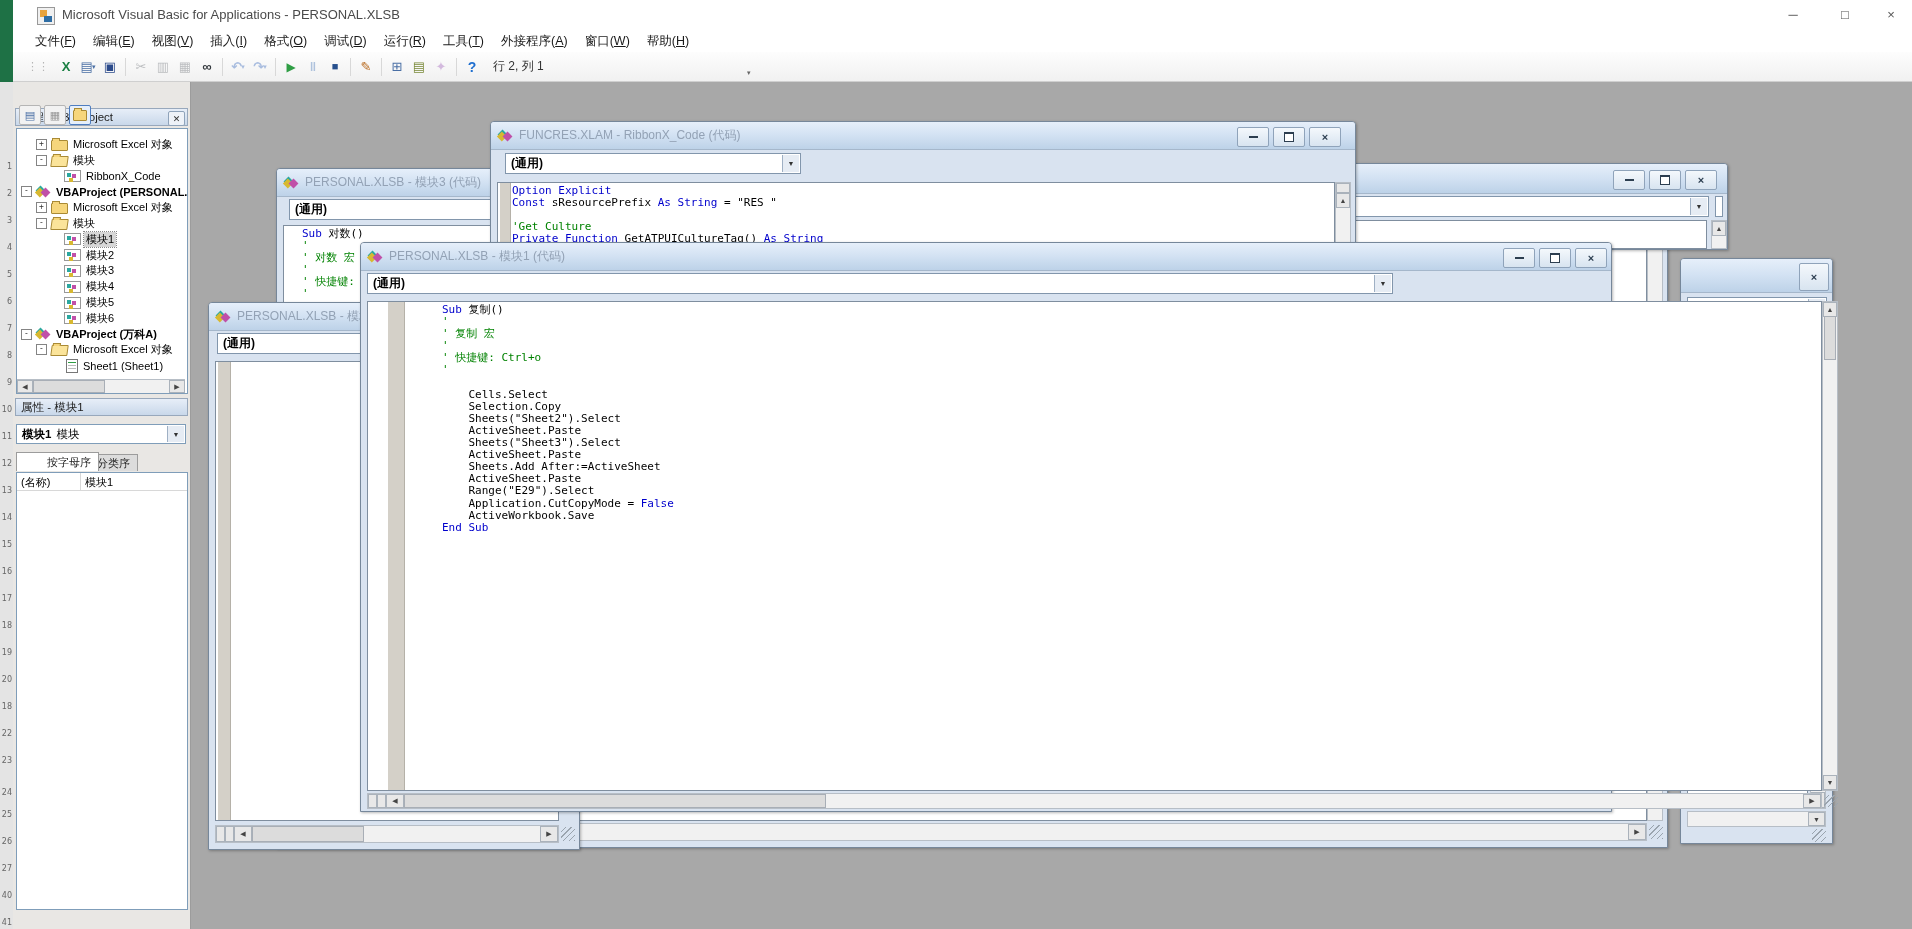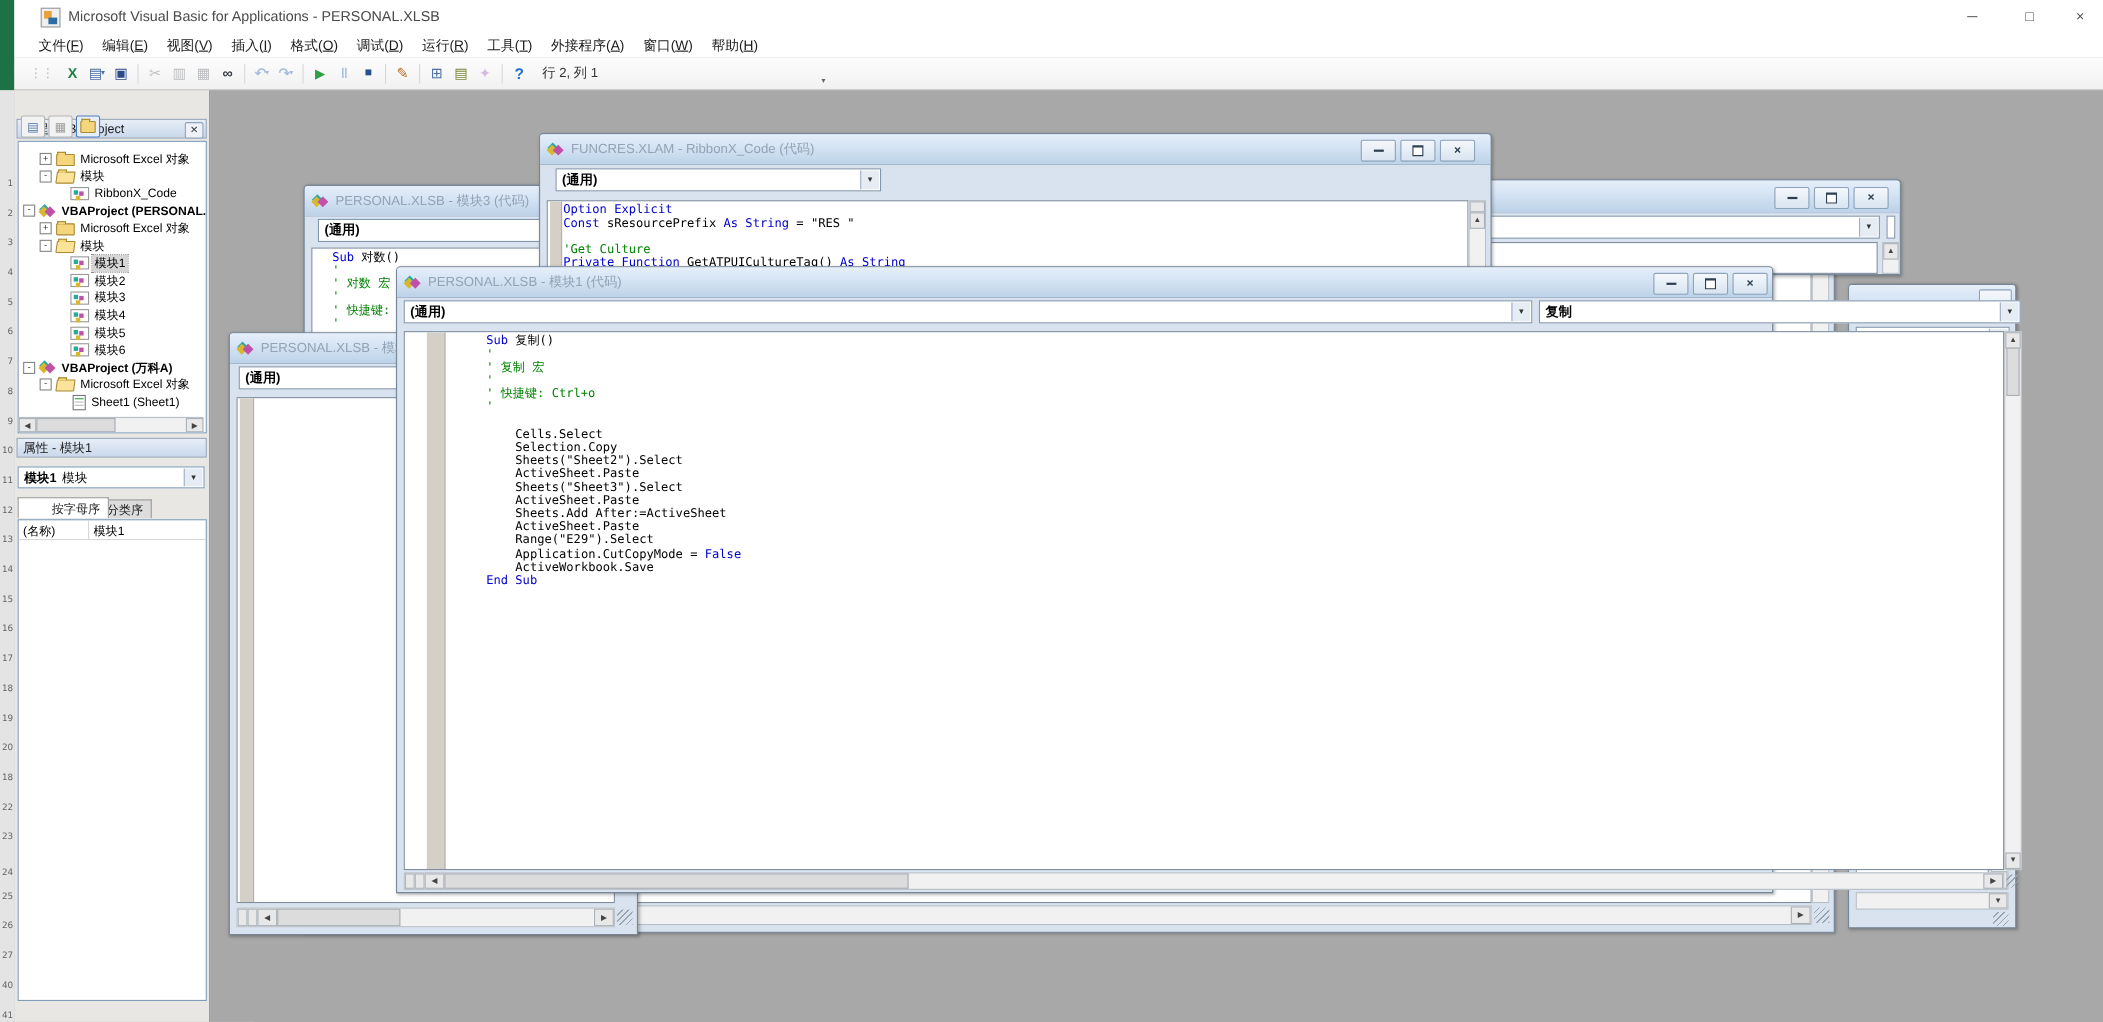--- a/index.html
+++ b/index.html
@@ -390,24 +390,20 @@
         </span>
       <span class="cb">
           <span class="g-close">×</span>
         </span>
     </span>
   </div>
   <div class="vcombo" style="left:6px;top:30px;width:1026px;">
     <span>(通用)</span>
     <span class="arrowbtn">▼</span>
   </div>
-  <div class="vcombo" style="left:1038px;top:30px;width:438px;">
-    <span>复制</span>
-    <span class="arrowbtn">▼</span>
-  </div>
   <div class="vcode" style="left:6px;top:58px;width:1455px;height:490px;">
     <div class="marginbar" style="left:20px;width:16px;"></div>
     <div class="codetext" style="left:74px;"><div class="cl"><span class="c-kw">Sub </span><span class="c-tx">复制()</span></div><div class="cl"><span class="c-cm">'</span></div><div class="cl"><span class="c-cm">' 复制 宏</span></div><div class="cl"><span class="c-cm">'</span></div><div class="cl"><span class="c-cm">' 快捷键: Ctrl+o</span></div><div class="cl"><span class="c-cm">'</span></div><div class="cl"></div><div class="cl"><span class="c-tx">    Cells.Select</span></div><div class="cl"><span class="c-tx">    Selection.Copy</span></div><div class="cl"><span class="c-tx">    Sheets("Sheet2").Select</span></div><div class="cl"><span class="c-tx">    ActiveSheet.Paste</span></div><div class="cl"><span class="c-tx">    Sheets("Sheet3").Select</span></div><div class="cl"><span class="c-tx">    ActiveSheet.Paste</span></div><div class="cl"><span class="c-tx">    Sheets.Add After:=ActiveSheet</span></div><div class="cl"><span class="c-tx">    ActiveSheet.Paste</span></div><div class="cl"><span class="c-tx">    Range("E29").Select</span></div><div class="cl"><span class="c-tx">    Application.CutCopyMode = </span><span class="c-kw">False</span></div><div class="cl"><span class="c-tx">    ActiveWorkbook.Save</span></div><div class="cl"><span class="c-kw">End Sub</span></div></div>
   </div>
   <div class="vscroll" style="left:1461px;top:58px;width:16px;height:490px;">
     <div class="sa" style="height:13px;">▲</div>
     <div class="sth" style="position:absolute;left:1px;right:1px;top:14px;height:42px;"></div>
     <div class="sa" style="height:13px;position:absolute;left:0;right:0;bottom:0;">▼</div>
   </div>
   <div class="hscroll" style="left:6px;top:550px;width:1455px;height:16px;">

